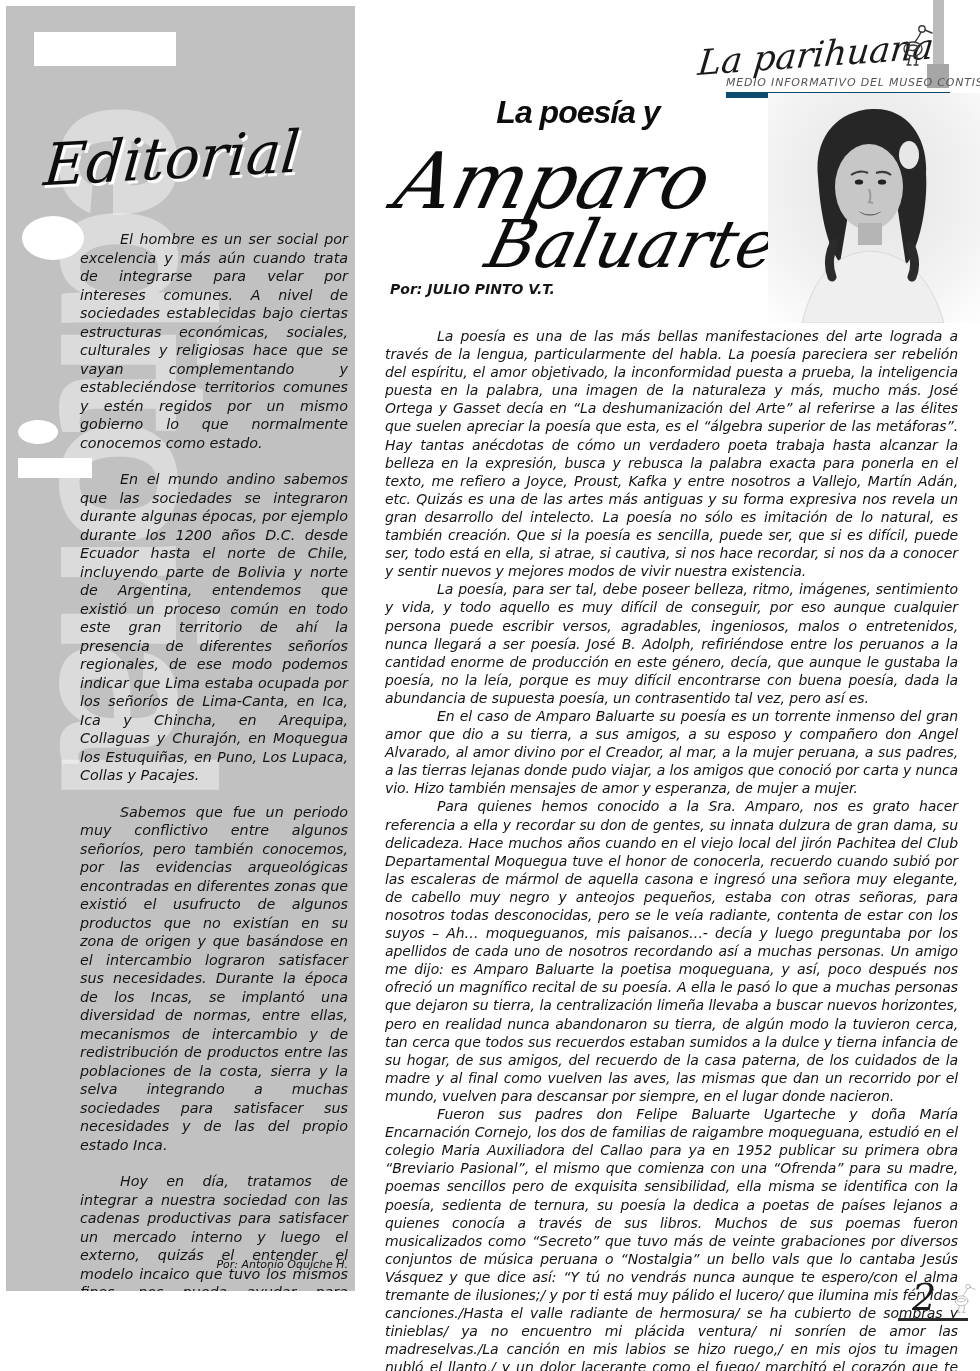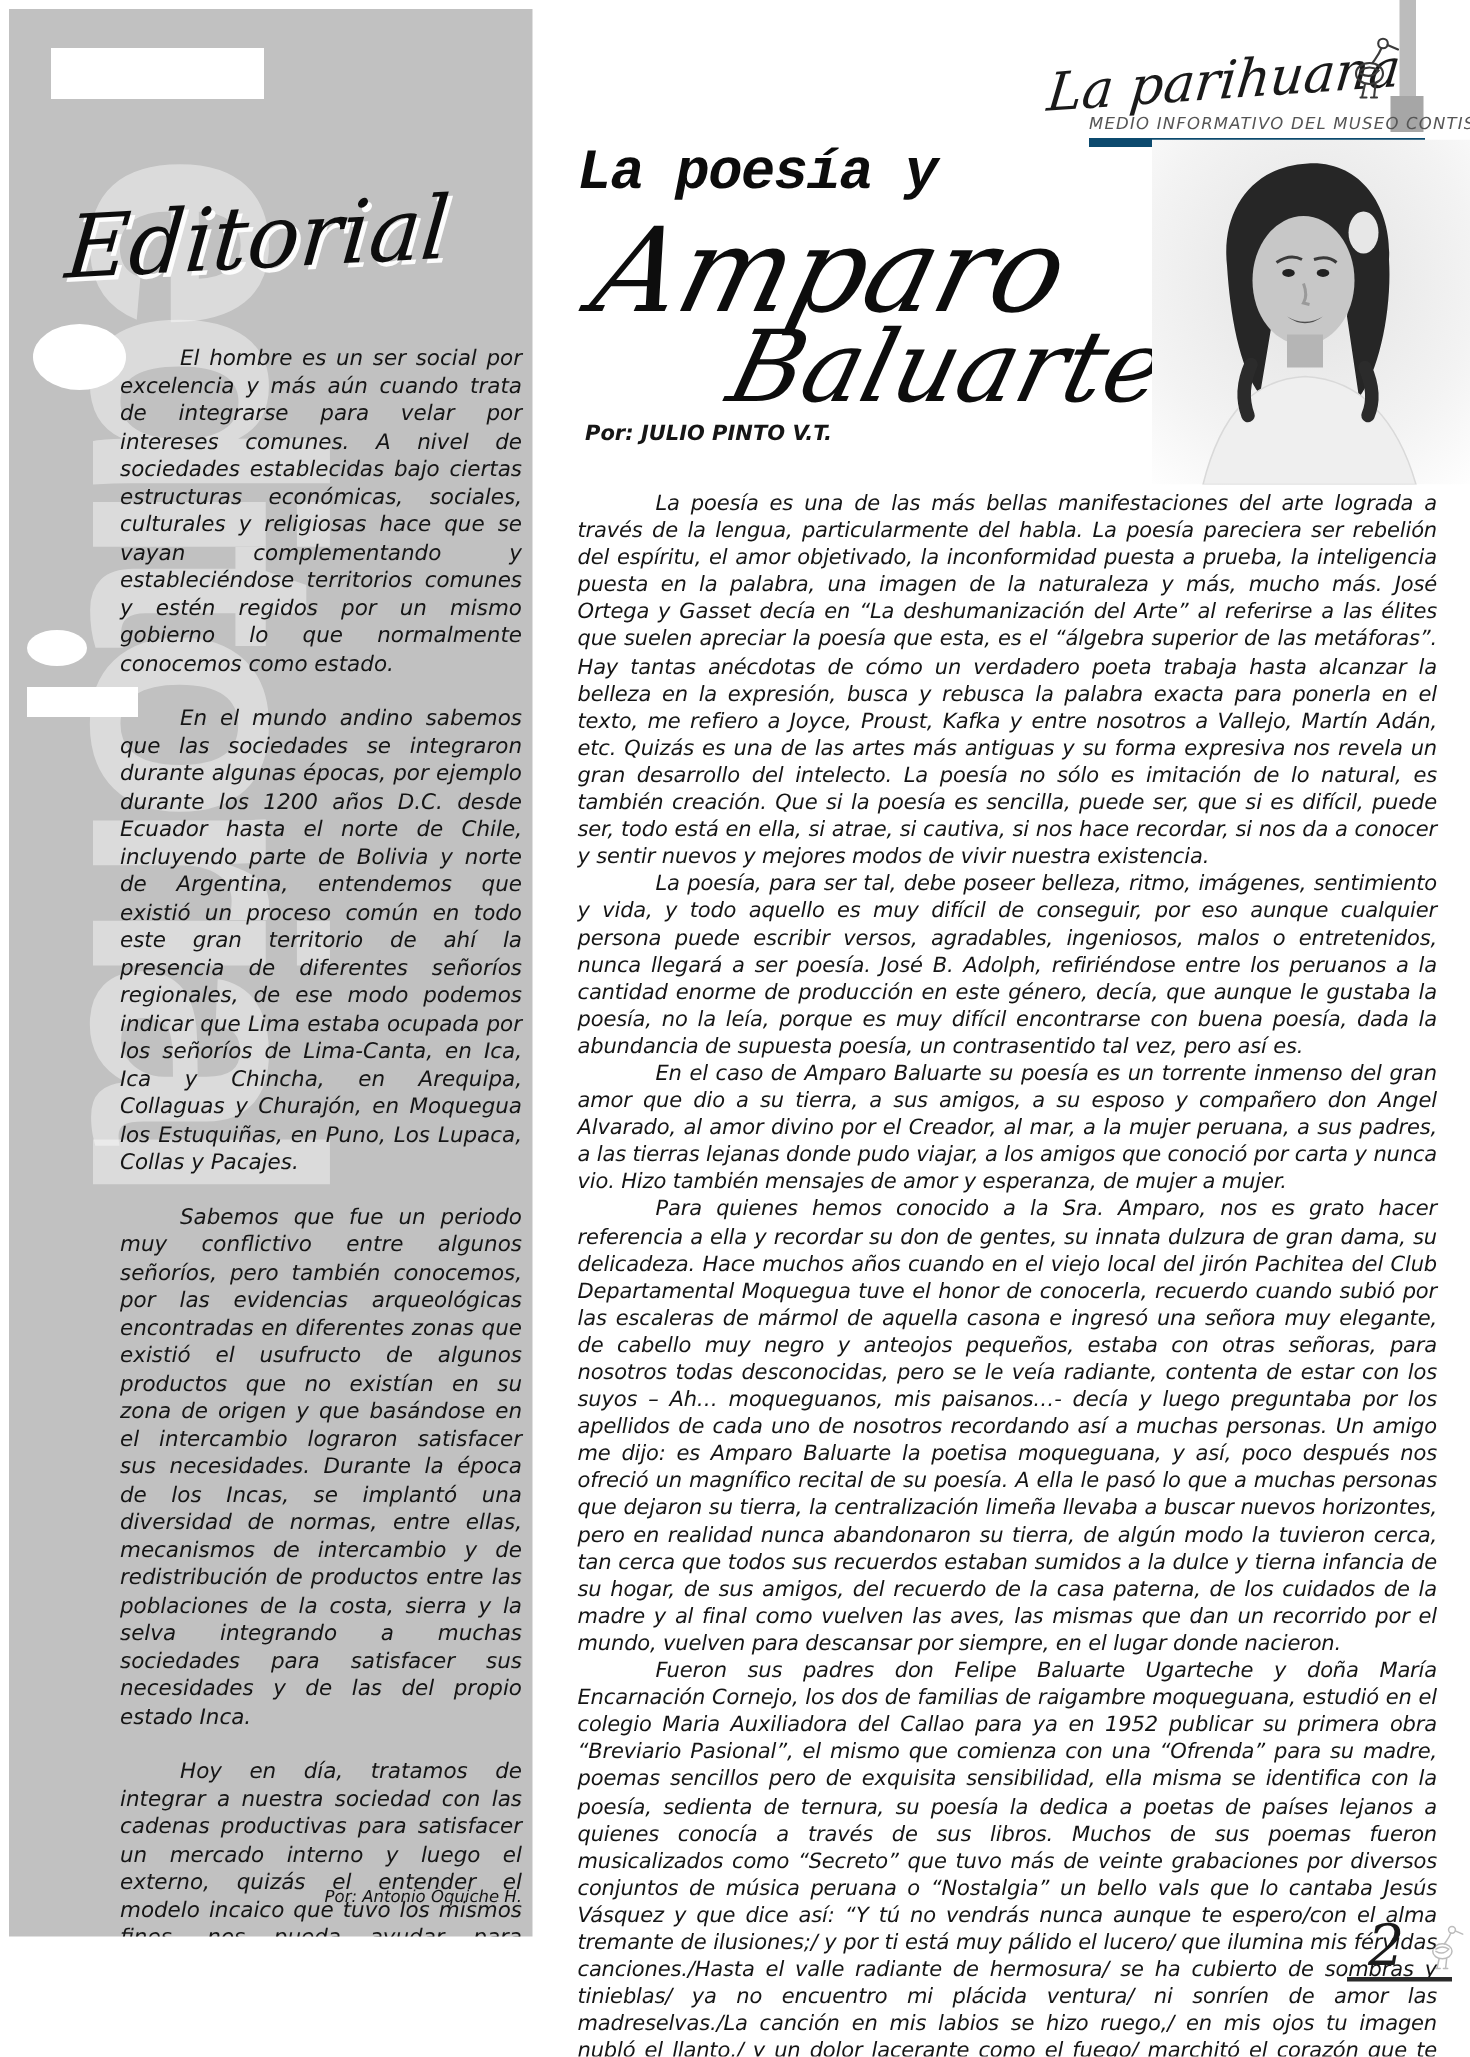--- a/index.html
+++ b/index.html
@@ -51,23 +51,23 @@
   .masthead-subtitle{
     margin-top:2px;margin-left:28px;
     font-style:italic;font-size:11px;letter-spacing:.8px;color:#555;
     border-bottom:6px solid #0c4a6e;padding-bottom:3px;white-space:nowrap;
   }
   .masthead-bird{position:absolute;left:196px;top:-12px;width:42px;height:46px;}
   .pole{position:absolute;left:933px;top:0;width:11px;height:68px;background:#bcbcbc;}
   .pole-cap{position:absolute;left:927px;top:64px;width:22px;height:24px;background:#a6a6a6;}
   
   .title-prefix{
-    position:absolute;left:385px;top:94px;width:386px;text-align:left;
-    font-family:Liberation Mono, monospace;font-weight:bold;font-style:italic;
-    font-size:38px;color:#0c0c0c;letter-spacing:-1px;
+    position:absolute;left:385px;top:94px;width:386px;text-align:center;
+    font-family:Liberation Sans, sans-serif;font-weight:bold;font-style:italic;
+    font-size:32px;color:#0c0c0c;letter-spacing:-1px;
   }
   .title-name1,.title-name2{
     font-family:"DejaVu Serif","Liberation Serif",serif;font-style:italic;
     color:#0d0d0d;transform:skewX(-14deg);white-space:nowrap;line-height:1;
   }
   .title-name1{position:absolute;left:398px;top:142px;font-size:78px;}
   .title-name2{position:absolute;left:488px;top:212px;font-size:66px;}
   .article-byline{
     position:absolute;left:390px;top:281px;
     font-style:italic;font-size:14px;font-weight:600;color:#161616;

